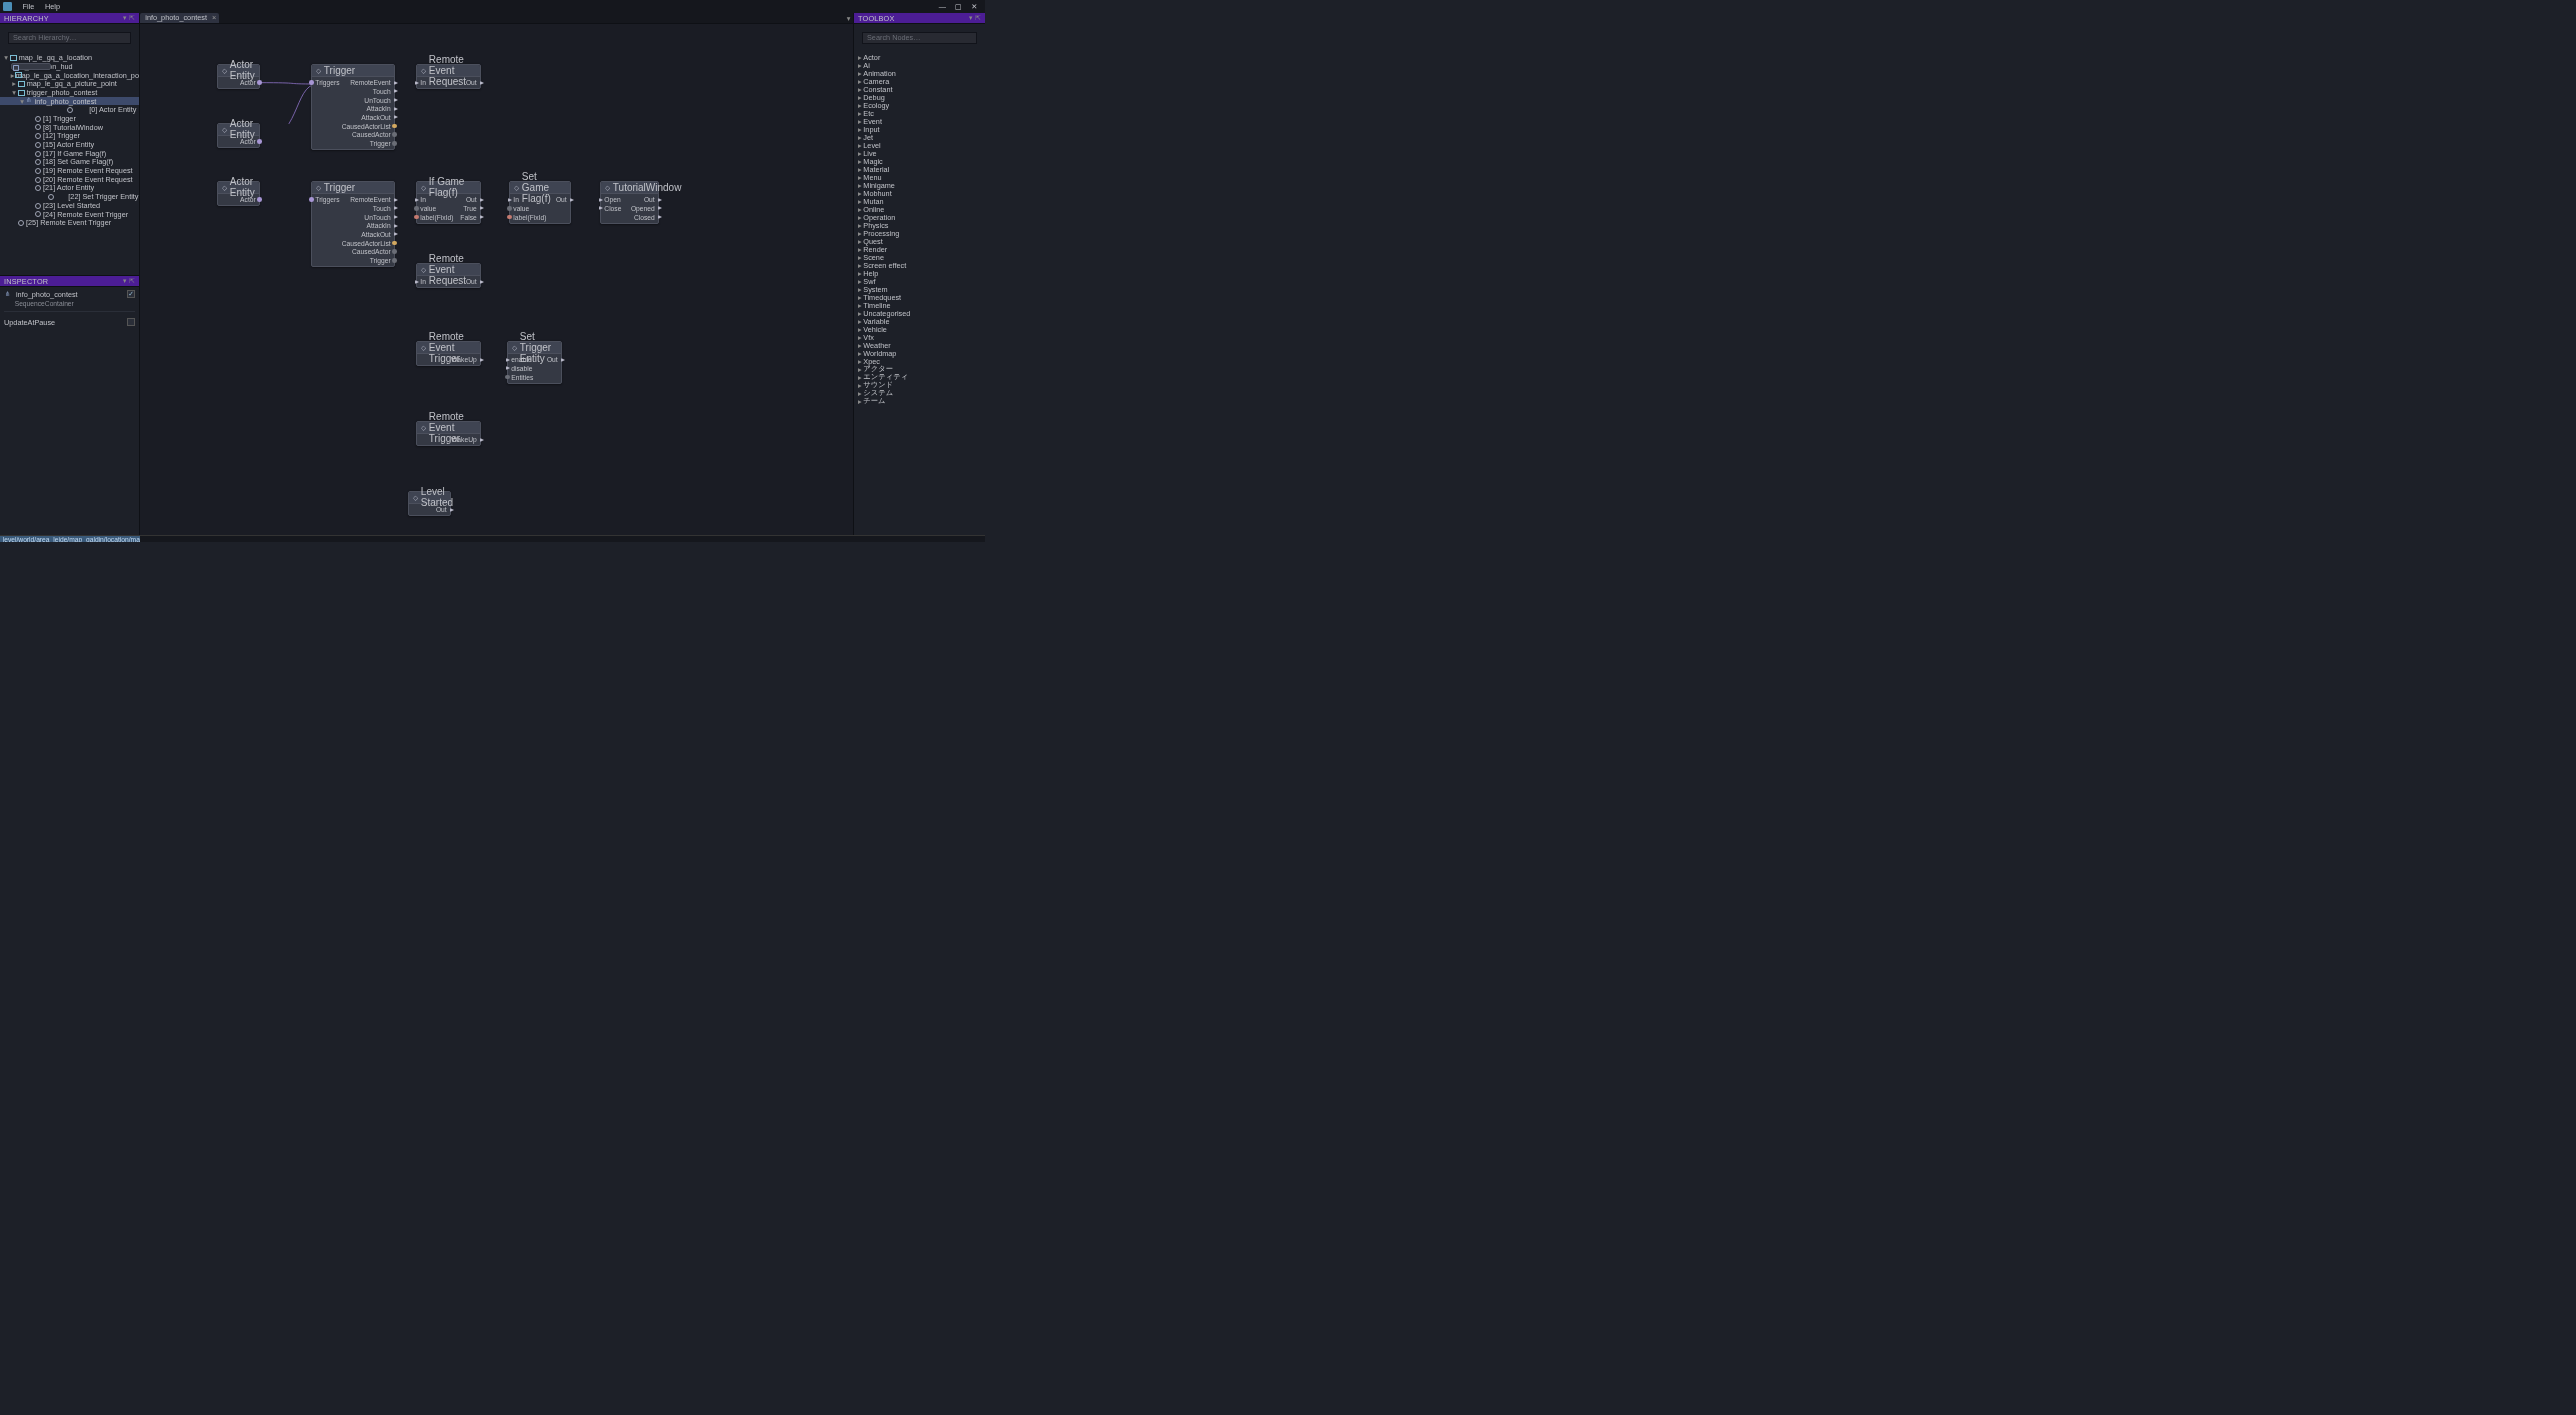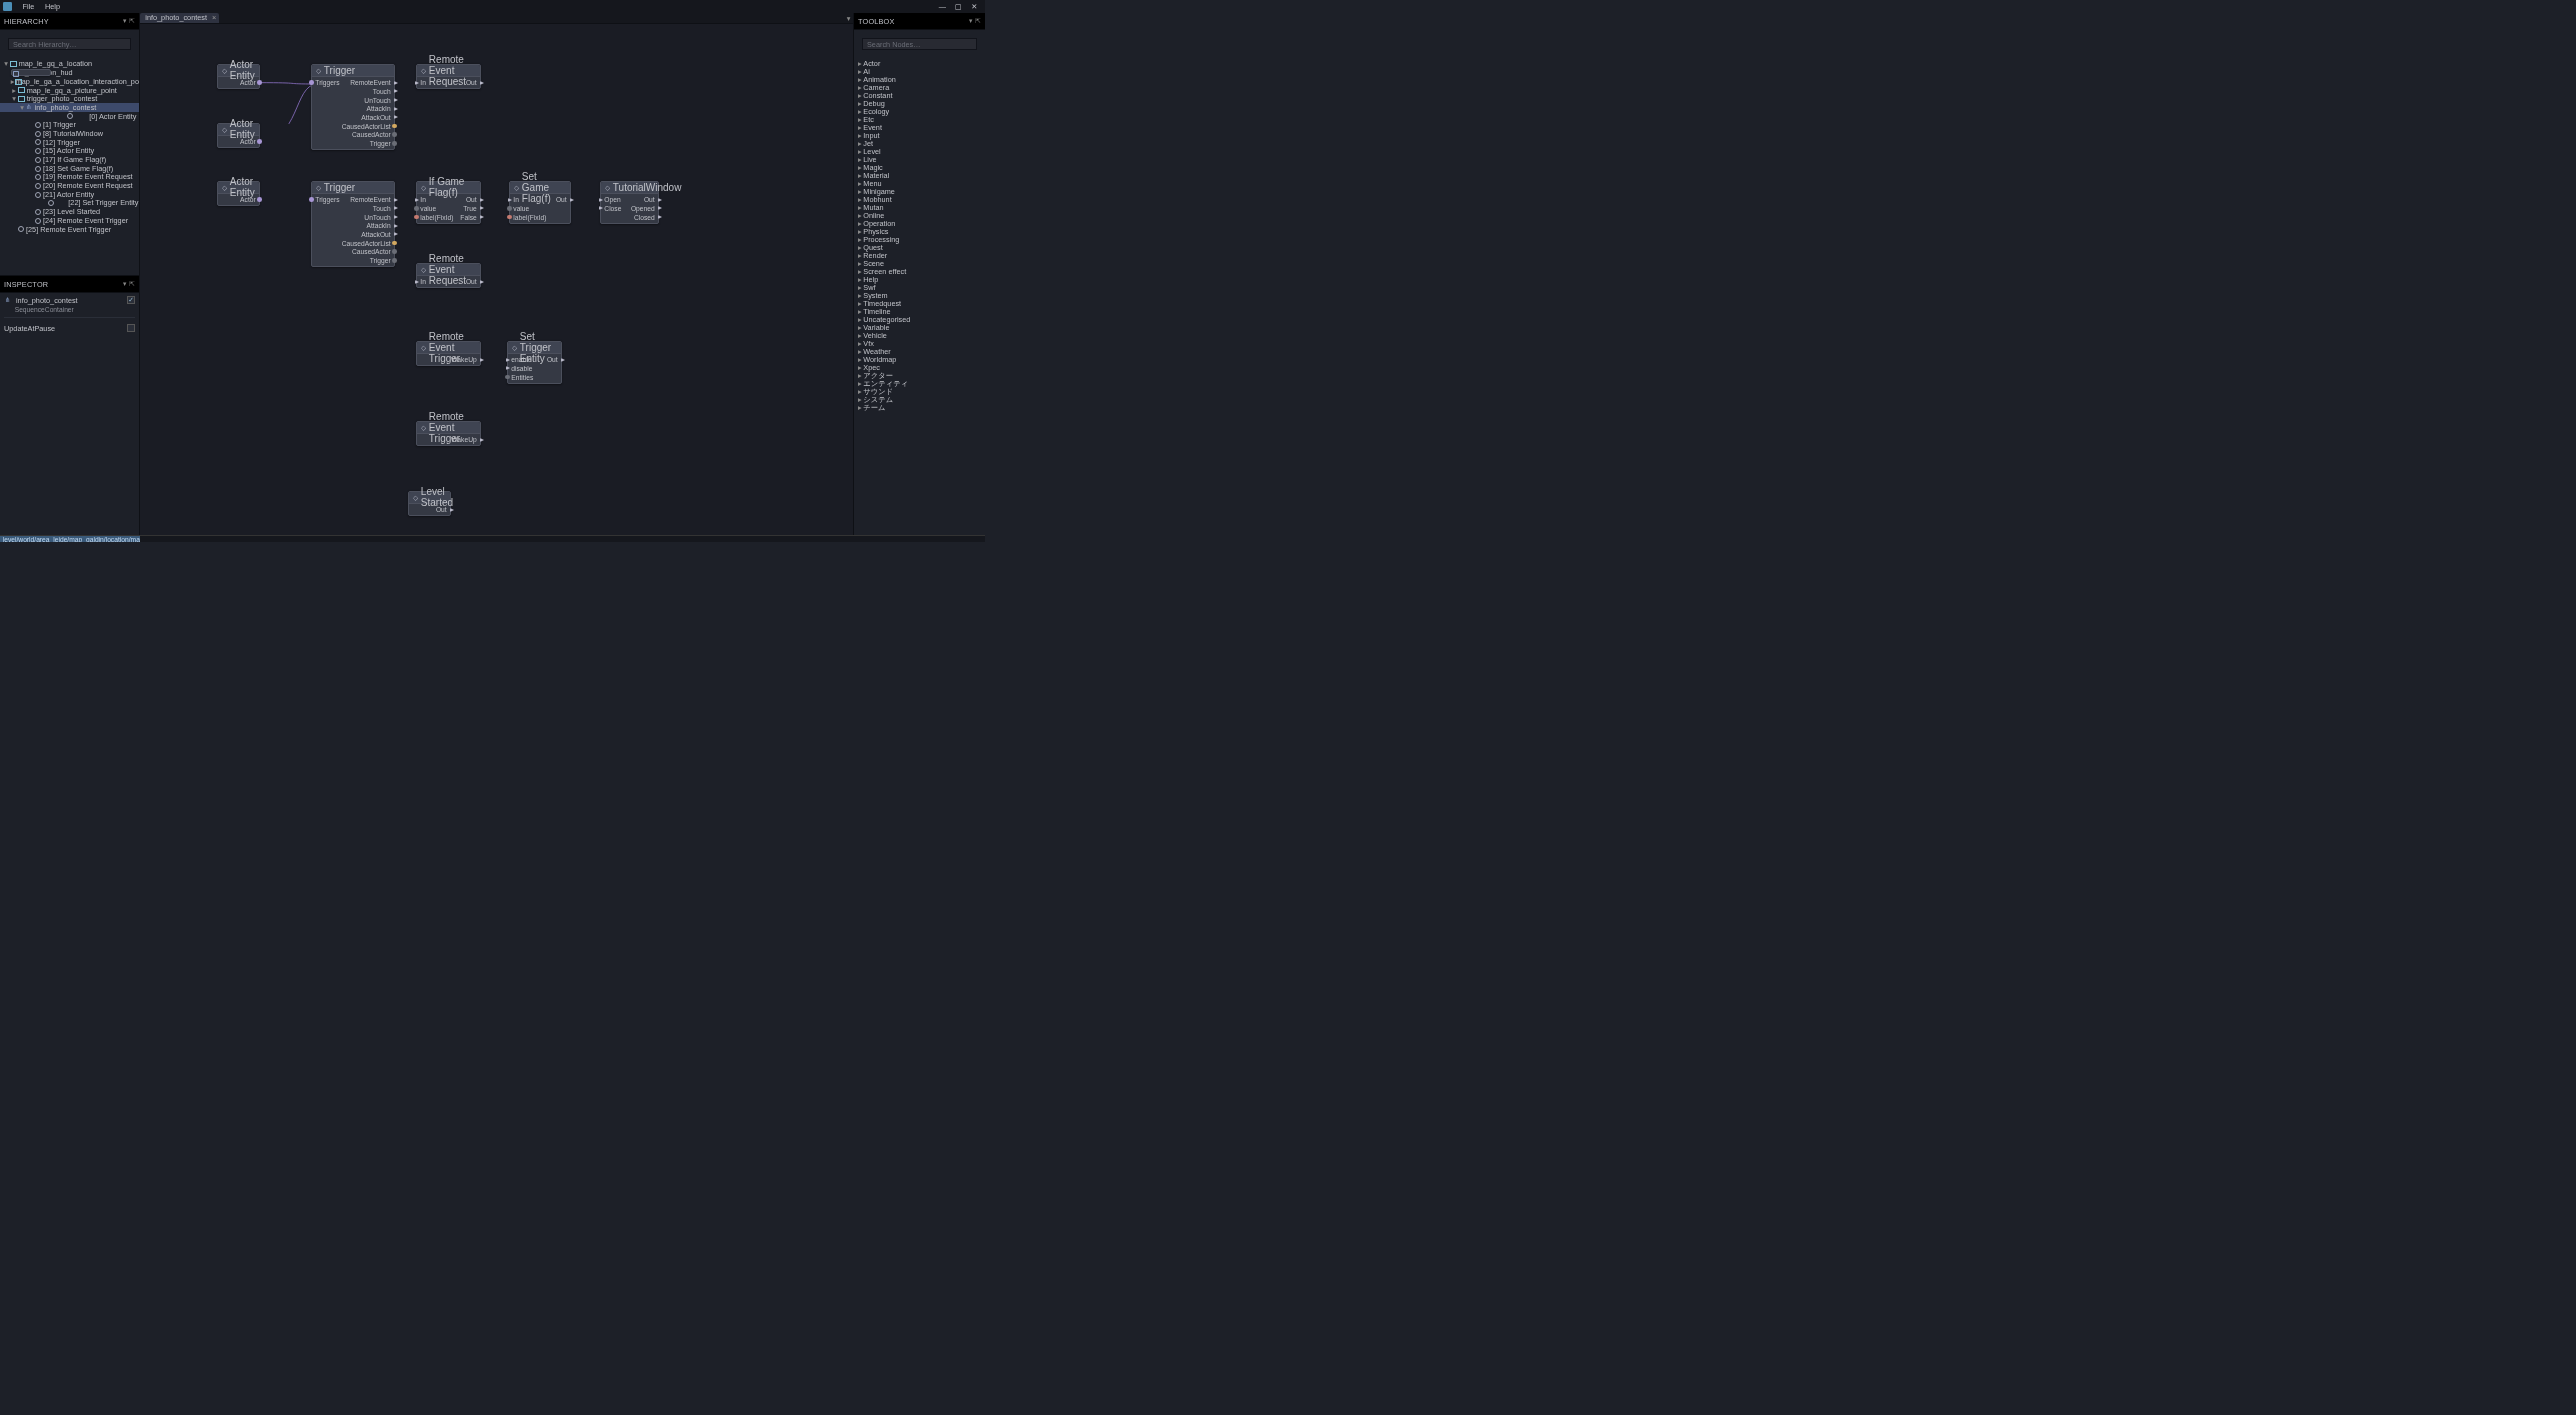--- a/index.html
+++ b/index.html
@@ -12,21 +12,21 @@
 .titlebar .spacer { flex: 1; }
 .titlebar .win-btn { width: 16px; text-align: center; cursor: pointer; }
 
 
 .main { display: flex; height: calc(100% - 20px); }
 .left-col { width: 140px; display: flex; flex-direction: column; border-right: 0.7px solid #0e1015; }
 .right-col { width: 132px; border-left: 0.7px solid #0e1015; display: flex; flex-direction: column; }
 .center-col { flex: 1; display: flex; flex-direction: column; }
 
 
-.panel-head { height: 10.7px; background: #000000; display: flex; align-items: center; padding: 8px 4px; font-size: 6.7px; text-transform: uppercase; letter-spacing: 0.2px; border-bottom: 0.7px solid #0e1015; }
+.panel-head { height: 10.7px; background: #4c1d95; display: flex; align-items: center; padding: 1px 4px; font-size: 6.7px; text-transform: uppercase; letter-spacing: 0.2px; border-bottom: 0.7px solid #0e1015; }
 .panel-head .sp { flex: 1; }
 .panel-head .pbtn { margin-left: 2.7px; cursor: pointer; color: #888; font-size: 6.7px;}
 
 
 .search { height: 12px; background: #282a32; border: 0.7px solid #11131a; margin: 8px; }
 .search input { width: 100%; height: 100%; background: transparent; border: none; padding: 0 4px; color: #c0c2c8; outline: none; font-size: 7.3px;}
 .search input::placeholder { color: #6a6d76; }
 
 
 .hierarchy { flex: 1; overflow: auto; background: #1d2028; padding: 1.3px 0; }

